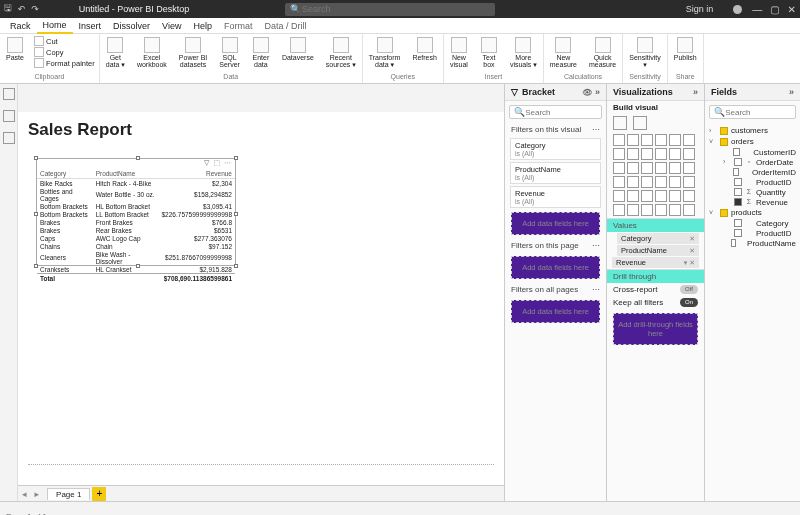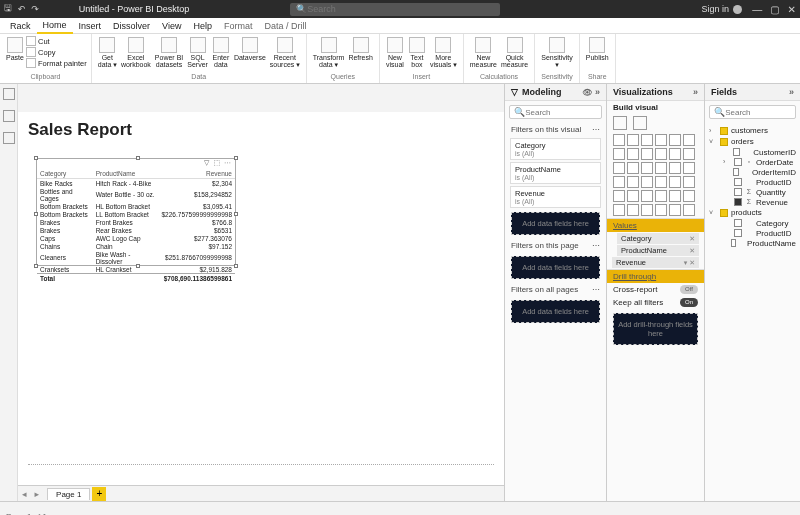--- a/index.html
+++ b/index.html
@@ -3,30 +3,30 @@
 <meta charset="utf-8">
 <style>
 * { box-sizing: border-box; margin: 0; padding: 0; font-family: "Segoe UI", Arial, sans-serif; }
 body { width: 800px; height: 515px; background: #f3f3f3; overflow: hidden; font-size: 9px; color: #222; }
 .titlebar { height: 18px; background: #2b2b2b; color: #ddd; display: flex; align-items: center; padding: 0 4px; }
 .titlebar .ql { display: flex; gap: 6px; align-items: center; }
 .titlebar .ql span { font-size: 9px; color: #ccc; }
 .titlebar .title { margin-left: 40px; font-size: 9px; color: #eee; }
 .titlebar .search { margin-left: auto; margin-right: auto; display: flex; align-items: center; background: #555; border-radius: 2px; padding: 1px 6px; width: 210px; height: 13px; }
 .titlebar .search input { background: transparent; border: 0; color: #ddd; font-size: 9px; width: 100%; outline: none; }
-.titlebar .signin { margin-left: auto; font-size: 9px; display: flex; align-items: center; gap: 4px; }
+.titlebar .signin { margin-left: auto; font-size: 9px; display: flex; align-items: center; gap: 20px; }
 .titlebar .avatar { width: 9px; height: 9px; border-radius: 50%; background: #bbb; }
 .titlebar .win { display: flex; gap: 8px; margin-left: 10px; color: #ccc; font-size: 10px; }
 .menubar { height: 16px; background: #fff; display: flex; align-items: center; padding: 0 4px; border-bottom: 1px solid #ddd; }
 .menubar .tab { padding: 2px 6px; font-size: 9px; }
 .menubar .tab.active { border-bottom: 2px solid #f2c811; }
 .menubar .tab.ctx { color: #666; }
 .ribbon { height: 50px; background: #fff; border-bottom: 1px solid #ccc; display: flex; }
 .rgroup { border-right: 1px solid #e3e3e3; display: flex; flex-direction: column; padding: 2px 4px; }
-.rgroup .items { display: flex; gap: 0; flex: 1; align-items: flex-start; }
+.rgroup .items { display: flex; gap: 8px; flex: 1; align-items: flex-start; }
 .rgroup .glabel { text-align: center; font-size: 7px; color: #777; padding-bottom: 1px; }
 .rbtn { display: flex; flex-direction: column; align-items: center; justify-content: flex-start; gap: 1px; padding: 1px 2px; min-width: 22px; }
 .rbtn .ricon { width: 16px; height: 16px; border: 1px solid #bbb; background: #fafafa; }
 .rbtn .rlbl { font-size: 7px; text-align: center; line-height: 1.05; white-space: pre; }
 .clip-col { display: flex; flex-direction: column; gap: 1px; font-size: 7.5px; }
 .clip-col .ci { display: flex; align-items: center; gap: 2px; }
 .clip-col .ci .ic { width: 10px; height: 10px; border: 1px solid #bbb; }
 .workspace { display: flex; height: calc(515px - 18px - 16px - 50px - 14px); }
 .leftstrip { width: 18px; background: #f3f3f3; border-right: 1px solid #ddd; display: flex; flex-direction: column; align-items: center; padding-top: 4px; gap: 10px; }
 .leftstrip .lsicon { width: 12px; height: 12px; border: 1px solid #999; }
@@ -43,27 +43,27 @@
 .canvas .dots { position: absolute; left: 10px; right: 10px; top: 352px; border-top: 1px dotted #aaa; }
 .pane { border-left: 1px solid #ccc; background: #fafafa; display: flex; flex-direction: column; }
 .pane-h { display: flex; align-items: center; justify-content: space-between; padding: 3px 6px; background: #f2f2f2; border-bottom: 1px solid #ddd; font-size: 9px; font-weight: 600; }
 .pane-h .collapse::before { content: "»"; color: #666; }
 .filters { width: 102px; }
 .filters .search, .fields .search { margin: 4px; display: flex; align-items: center; background: #fff; border: 1px solid #ccc; border-radius: 2px; padding: 1px 4px; }
 .filters .search input, .fields .search input { border: 0; outline: none; font-size: 8px; width: 100%; }
 .fsection .fshead { display: flex; justify-content: space-between; font-size: 8px; color: #444; padding: 2px 6px; }
 .fcard { margin: 2px 5px; background: #fff; border: 1px solid #ddd; padding: 2px 4px; font-size: 7.5px; }
 .fcard .s { color: #888; font-size: 7px; }
-.dropzone { margin: 4px 6px; border: 1px dashed #ccc; color: #888; text-align: center; padding: 6px 2px; font-size: 7.5px; background: #0f172a; }
+.dropzone { margin: 4px 6px; border: 1px dashed #ccc; color: #888; text-align: center; padding: 6px 2px; font-size: 7.5px; background: #4c1d95; }
 .viz { width: 98px; }
 .viz .subtabs { display: flex; gap: 6px; padding: 2px 6px; }
 .viz .subtabs .stab { width: 14px; height: 14px; border: 1px solid #999; }
 .viz .vizgrid { display: grid; grid-template-columns: repeat(6, 12px); gap: 2px; padding: 2px 6px; }
 .viz .vizgrid .vg { width: 12px; height: 12px; border: 1px solid #999; background: #fff; }
-.well-h { font-size: 8px; color: #555; padding: 2px 6px; background: #eab308; border-top: 1px solid #ddd; text-decoration: underline; }
+.well-h { font-size: 8px; color: #555; padding: 2px 6px; background: #5eead4; border-top: 1px solid #ddd; }
 .well-item { display: flex; justify-content: space-between; align-items: center; background: #e6e6e6; margin: 1px 5px; padding: 1px 4px; font-size: 7.5px; }
 .well-item.nested { margin-left: 10px; }
 .well-item .x { color: #888; font-size: 7px; }
 .toggle { display: flex; justify-content: space-between; align-items: center; padding: 2px 6px; font-size: 8px; }
 .toggle .sw { width: 18px; height: 9px; border-radius: 5px; background: #ccc; position: relative; font-size:6px; color:#555; text-align:center; line-height:9px; }
 .toggle .sw.on { background: #444; color: #fff; }
 .fields { width: 96px; }
 .ftree { font-size: 8px; padding: 2px 4px; }
 .ftree .tbl { display: flex; align-items: center; gap: 3px; padding: 1px 0; }
 .ftree .caret { font-size: 7px; color: #666; width: 8px; display: inline-block; }
@@ -343,21 +343,21 @@
       <span style="padding:0 4px;color:#888">▸</span>
       <div class="ptab">Page 1</div>
       <div class="add">+</div>
     </div>
   </div>
 
   <div class="pane filters">
     <div class="pane-h">
         <span style="display:flex;gap:4px;align-items:center">
           <span>▽</span>
-          <span>Modeling</span>
+          <span>Bracket</span>
         </span>
         <span><span class="eye">👁</span> <span class="collapse"></span></span>
       </div>
     <div class="search">
         <span>🔍</span>
         <input placeholder="Search" style="">
       </div>
     <div class="fsection">
       <div class="fshead">
           <span>Filters on this visual</span>

